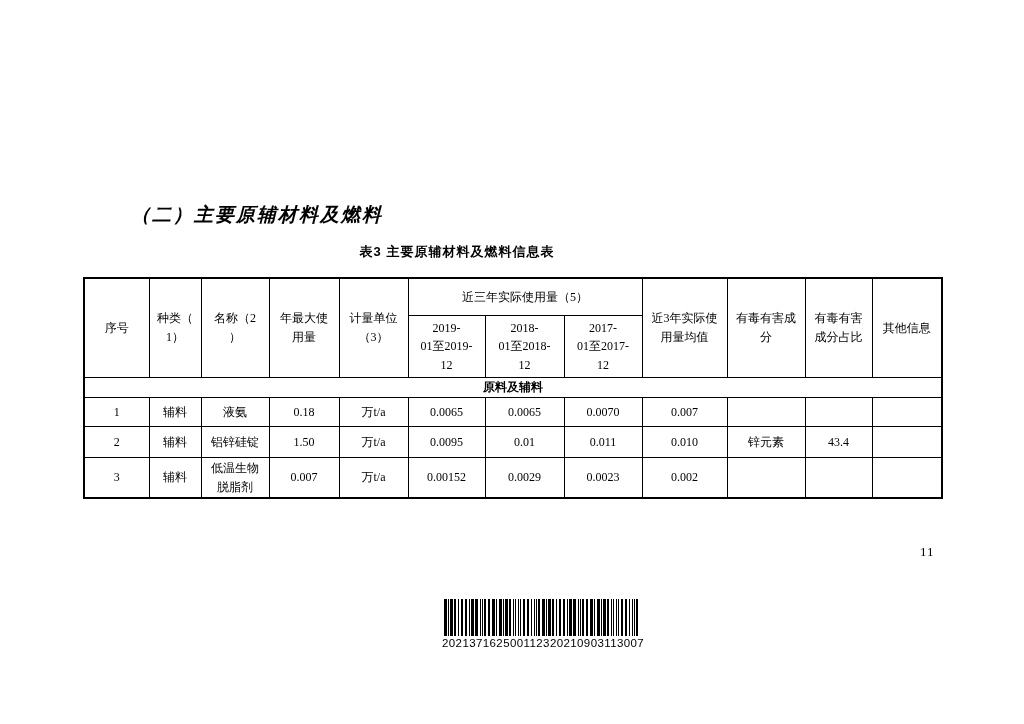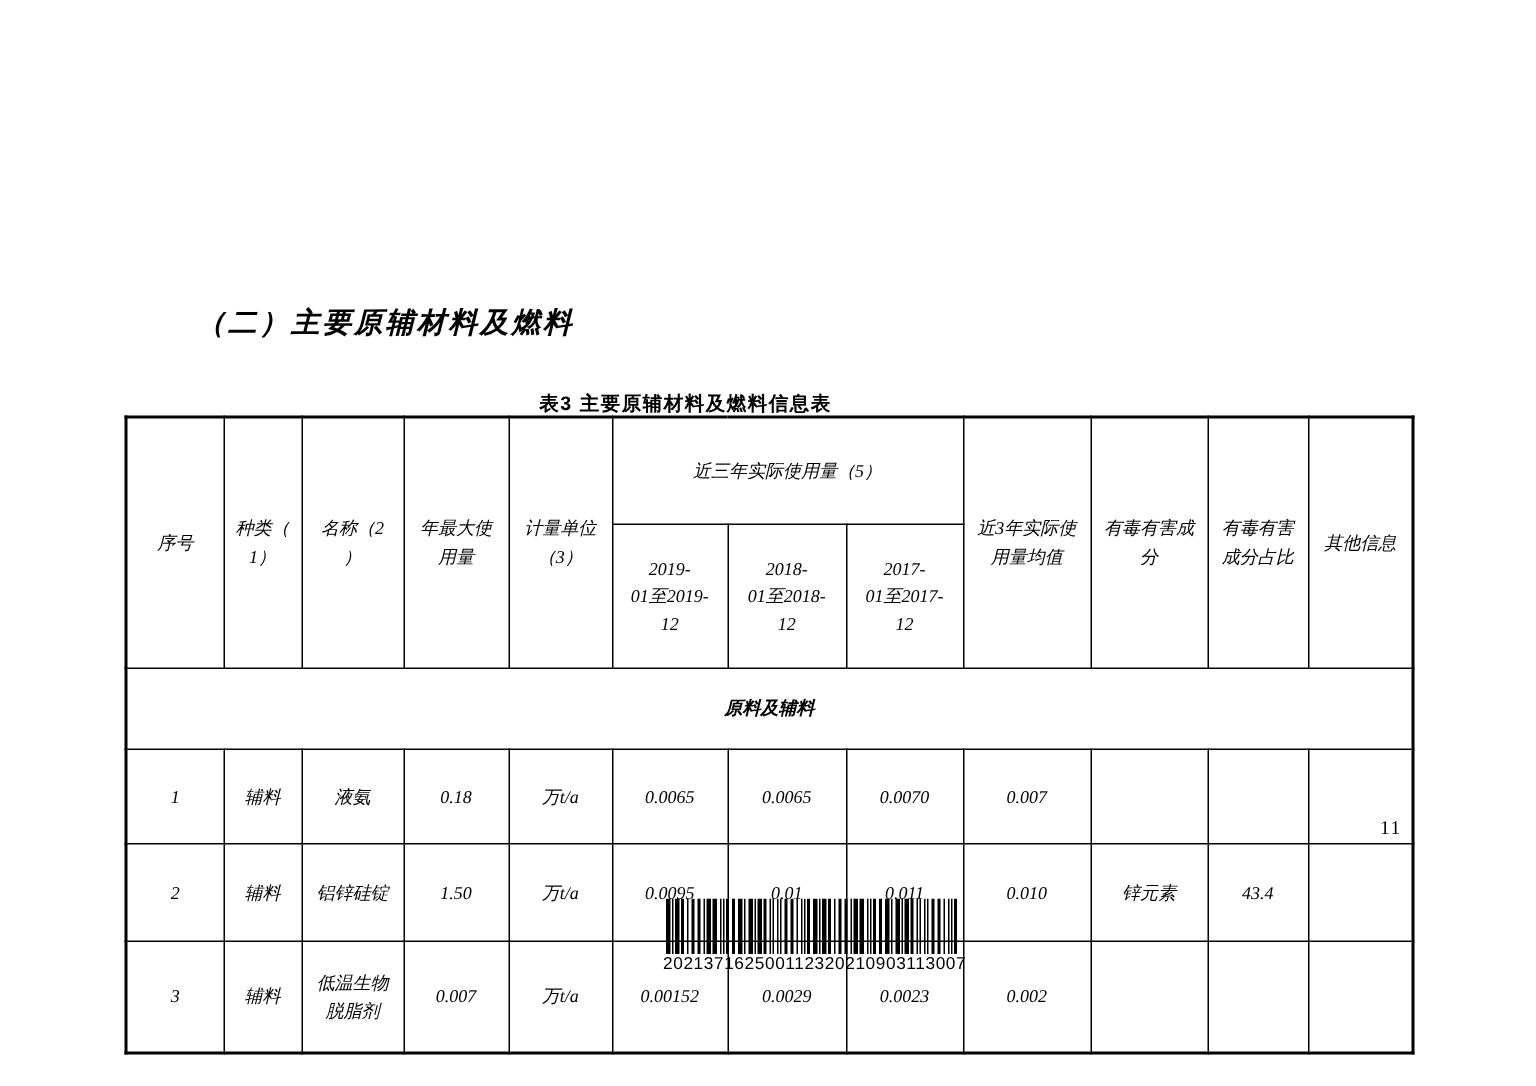--- a/index.html
+++ b/index.html
@@ -13,37 +13,35 @@
     font-size:12.5px;line-height:21px;letter-spacing:1px;
   }
   .heading{
     position:absolute;left:131px;top:202px;
     font-size:19px;font-weight:bold;font-style:italic;letter-spacing:2px;
   }
   .caption{
     position:absolute;left:0;top:243px;width:914px;text-align:center;
     font-size:13px;font-weight:bold;letter-spacing:1px;
     font-family:"Liberation Sans","DejaVu Sans",sans-serif;
-    margin-top:17px;
   }
   table.doc-table{
     position:absolute;left:83px;top:277px;width:858px;
     border-collapse:collapse;table-layout:fixed;
     border:2px solid #000;
     font-size:12px;
   }
   .doc-table th,.doc-table td{
     border:1px solid #000;
     text-align:center;vertical-align:middle;
-    padding:18px 2px;
+    padding:1px 2px;
     font-weight:normal;
     white-space:pre-line;
     line-height:1.55;
     overflow:hidden;
-    font-style:italic;
   }
   tr.h1 th{height:34px;}
   tr.h2 th{height:59px;}
   tr.section-row td{
     height:17px;font-weight:bold;line-height:1.1;
     font-family:"Liberation Sans","DejaVu Sans",sans-serif;font-size:12px;
   }
   tr.r1 td{height:26px;}
   tr.r2 td{height:28px;}
   tr.r3 td{height:33px;}

